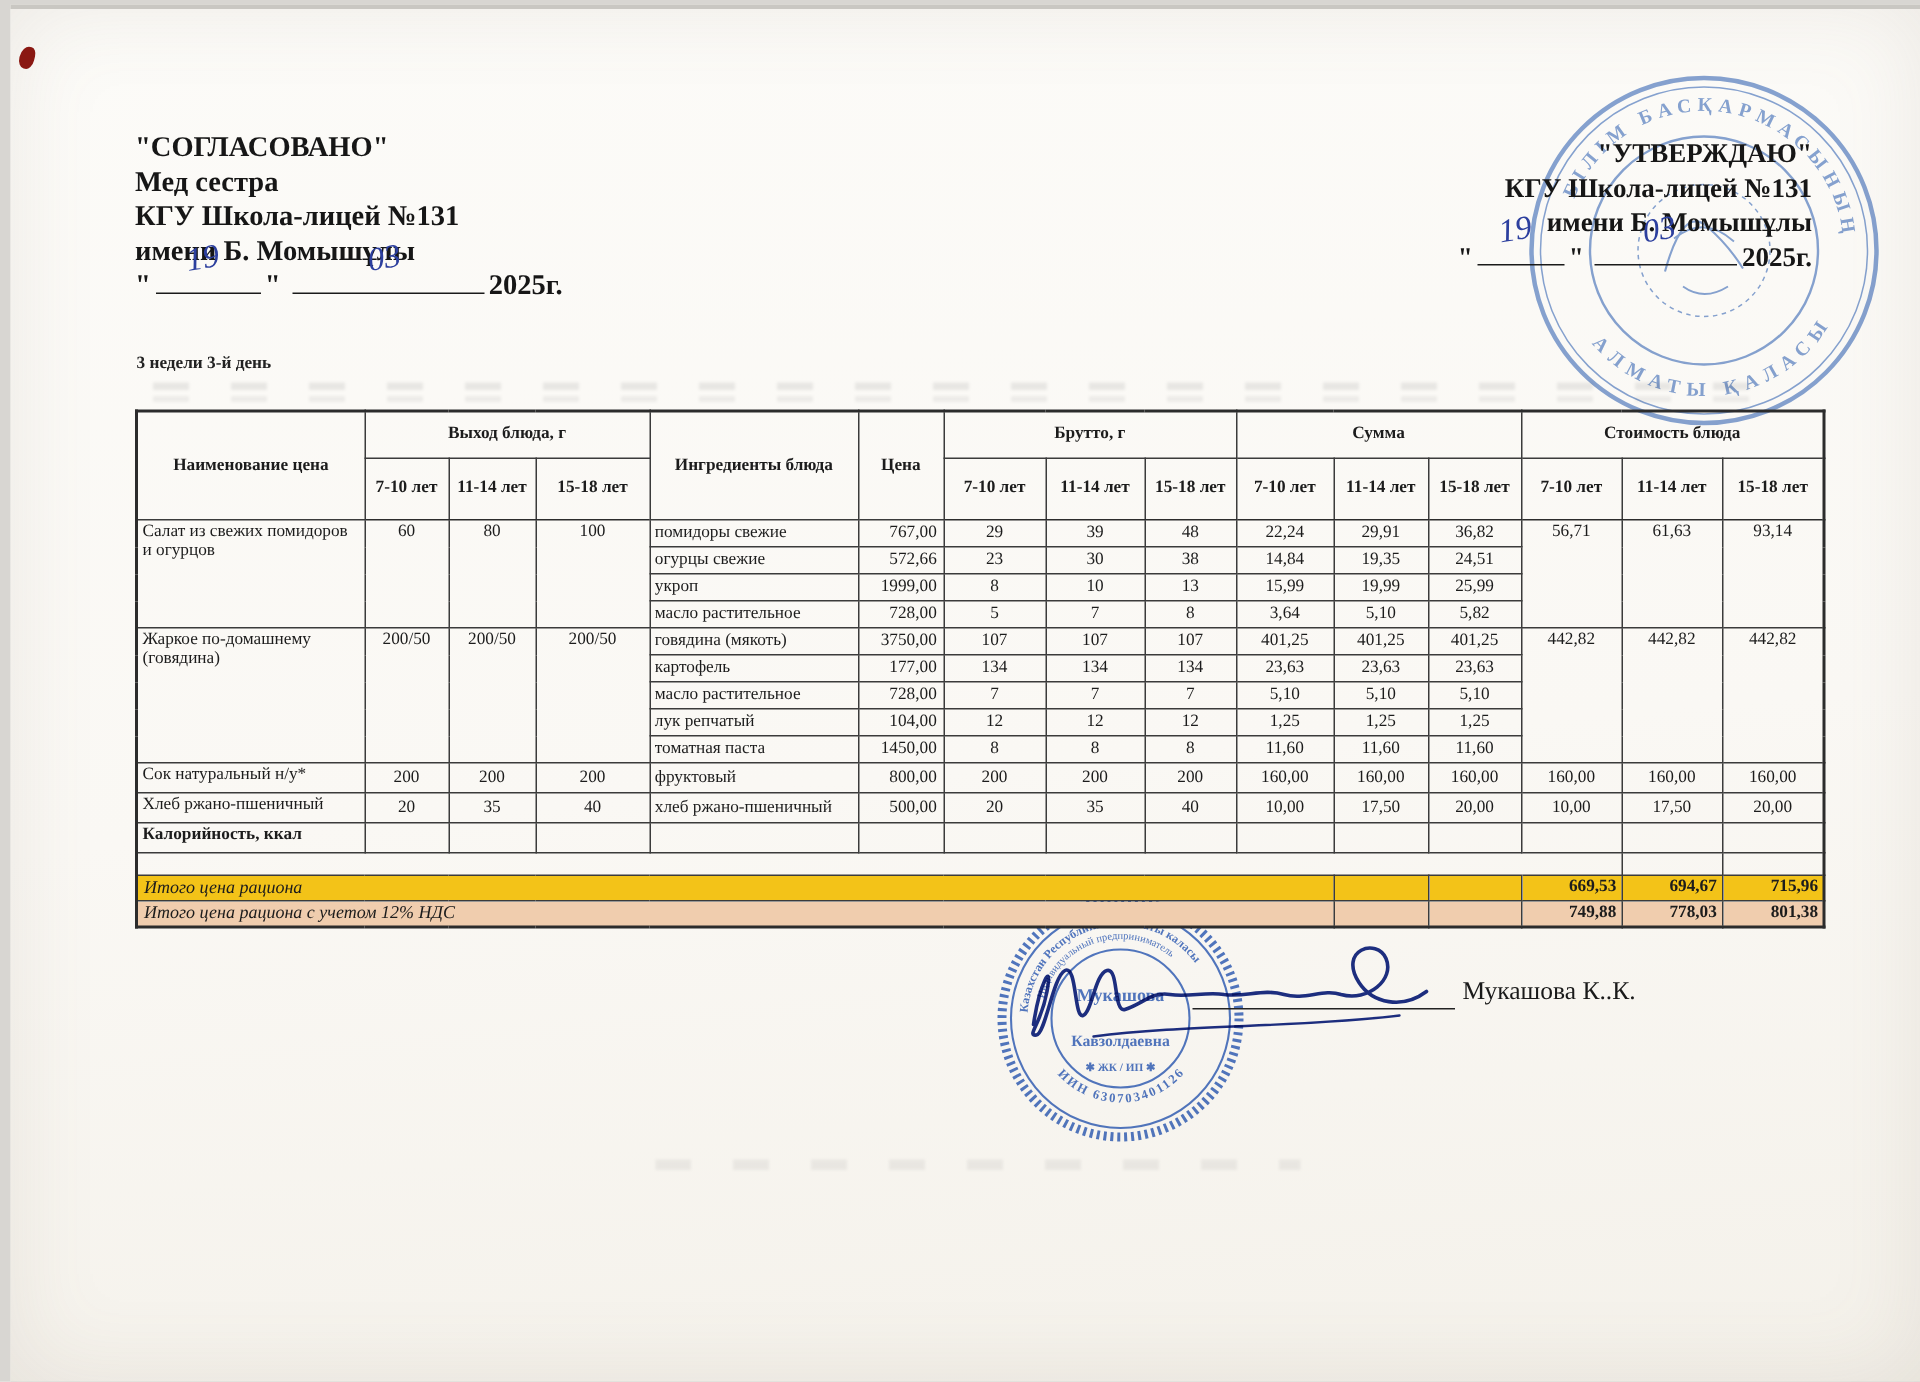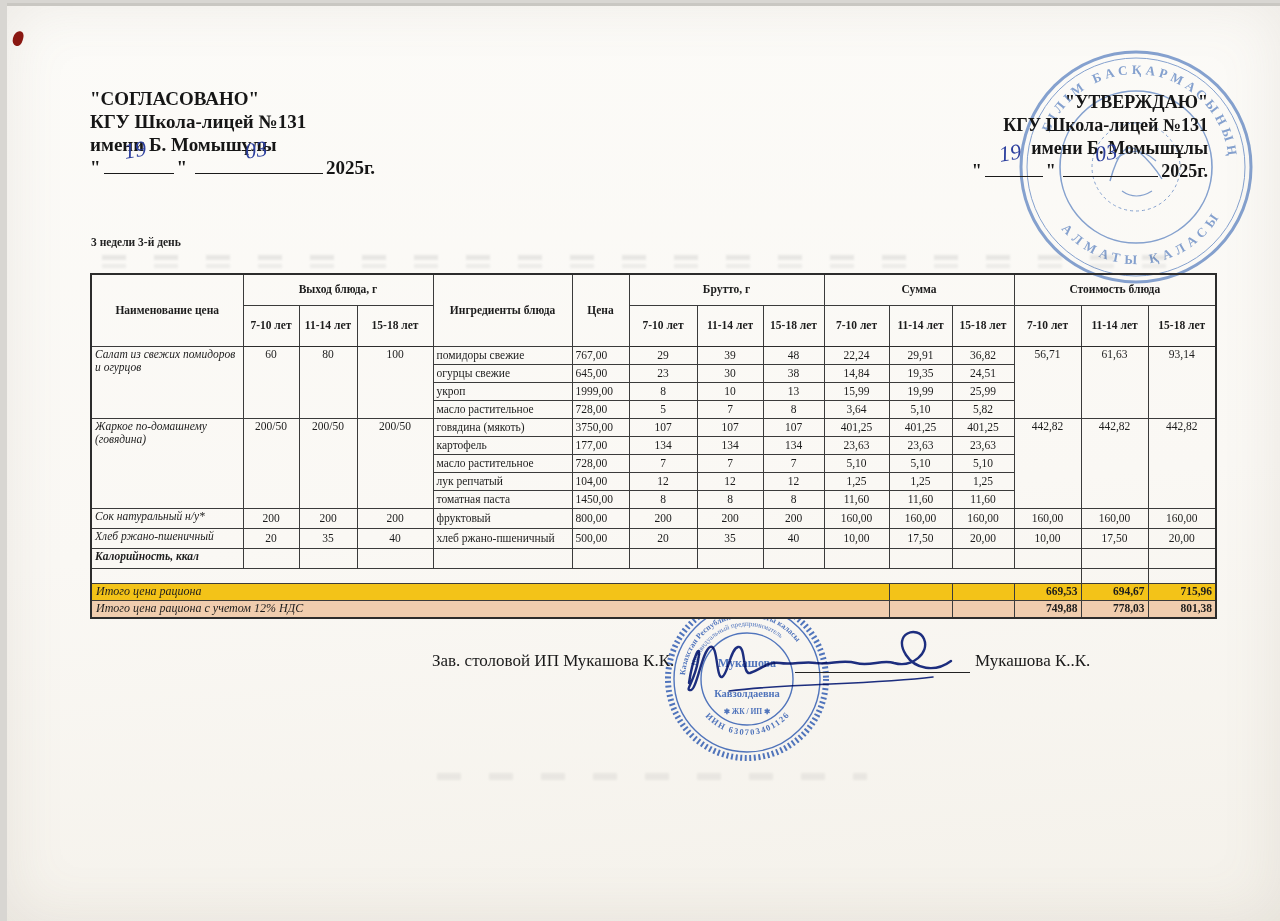--- a/index.html
+++ b/index.html
@@ -28,23 +28,23 @@
   
   .menu-table{position:absolute;left:83px;top:270px;z-index:3;
               border-collapse:collapse;table-layout:fixed;width:1125px;
               font-family:"Liberation Serif",serif;font-size:11.5px;color:#1c1c1c;}
   .menu-table{border:2px solid #2c2c2c;}
   .menu-table th,.menu-table td{border:1px solid #3b3b3b;padding:0 3px;height:17px;
               line-height:1.15;overflow:hidden;background-clip:padding-box;}
   .menu-table thead th{font-weight:bold;text-align:center;vertical-align:middle;font-size:11.5px;}
   .menu-table thead tr.h1 th{height:30px;margin-top:10px;}
   .menu-table thead tr.h2 th{height:40px;border-bottom:1.6px solid #2c2c2c;}
-  td.dish{text-align:left;vertical-align:top;padding:1px 3px;font-style:italic;}
+  td.dish{text-align:left;vertical-align:top;padding:1px 3px;}
   td.ing{text-align:left;}
-  td.price{padding-right:4px;}
+  td.price{text-align:right;padding-right:4px;}
   td.num{text-align:center;}
   td.topv{text-align:center;vertical-align:top;padding-top:1px;}
   tr.g > td{border-top:1.8px solid #2c2c2c;}
   td.kcal{font-weight:bold;}
   tr.spacer td{height:14px;border-top:1.6px solid #2c2c2c;border-left:1px solid transparent;border-right:1px solid transparent;}
   tr.spacer td.spv{border-left:1.5px solid #3b3b3b;border-right:1.5px solid #3b3b3b;}
   tr.total td{border-top:1.6px solid #2c2c2c;height:16px;}
   tr.total .lbl{font-style:italic;font-weight:normal;font-size:12px;text-align:left;padding-left:4px;}
   tr.total .val{text-align:right;font-weight:bold;padding-right:3px;}
   tr.ty td{background:#f3c318;}
@@ -60,20 +60,21 @@
 
 <div class="paper">
   <div class="edge-top"></div>
   <div class="red-mark"></div>
   <div class="ghost" style="left:95px;top:252px;width:1080px;height:5px;"></div>
   <div class="ghost" style="left:95px;top:261px;width:1080px;height:4px;opacity:.1;"></div>
   <div class="ghost" style="left:430px;top:770px;width:430px;height:7px;opacity:.1;"></div>
 
   <div class="approve approve-left">
     <div class="ln">"СОГЛАСОВАНО"</div>
+    <div class="ln">Мед сестра</div>
     <div class="ln">КГУ Школа-лицей №131</div>
     <div class="ln">имени Б. Момышұлы</div>
     <div class="ln">
       <span>"</span><span class="uline" style="width:70px;"><span class="hand" style="left:20px;top:-20px;">19</span></span><span>"</span>
       <span class="uline" style="width:128px;"><span class="hand" style="left:50px;top:-20px;">03</span></span><span>2025г.</span>
     </div>
   </div>
 
   <div class="approve approve-right">
     <div class="ln">"УТВЕРЖДАЮ"</div>
@@ -165,21 +166,21 @@
         <td class="num">48</td>
         <td class="num">22,24</td>
         <td class="num">29,91</td>
         <td class="num">36,82</td>
         <td class="topv" rowspan="4">56,71</td>
         <td class="topv" rowspan="4">61,63</td>
         <td class="topv" rowspan="4">93,14</td>
       </tr>
       <tr>
         <td class="ing">огурцы свежие</td>
-        <td class="price">645,00</td>
+        <td class="price">572,66</td>
         <td class="num">23</td>
         <td class="num">30</td>
         <td class="num">38</td>
         <td class="num">14,84</td>
         <td class="num">19,35</td>
         <td class="num">24,51</td>
       </tr>
       <tr>
         <td class="ing">укроп</td>
         <td class="price">1999,00</td>
@@ -357,20 +358,19 @@
       <textPath href="#barcI" startOffset="8%">Индивидуальный предприниматель</textPath>
     </text>
     <text fill="#3a66c0" font-size="8.5" font-weight="bold" letter-spacing="1.5" font-family="Liberation Serif,serif">
       <textPath href="#barcB" startOffset="23%">ИИН 630703401126</textPath>
     </text>
     <text x="86" y="74" text-anchor="middle" fill="#3a66c0" font-size="12" font-weight="bold" font-family="Liberation Serif,serif">Мукашова</text>
     <text x="86" y="104" text-anchor="middle" fill="#3a66c0" font-size="10.5" font-weight="bold" font-family="Liberation Serif,serif">Кавзолдаевна</text>
     <text x="86" y="121" text-anchor="middle" fill="#3a66c0" font-size="7.5" font-weight="bold" font-family="Liberation Serif,serif">✱ ЖК / ИП ✱</text>
   </svg>
 
-  <div class="footer-line">Зав. столовой ИП Мукашова К.К.</div>
   <div class="footer-uline"></div>
   <svg class="sig-svg" style="left:664px;top:608px;" width="300" height="95" viewBox="0 0 300 95">
     <path d="M18,72 C22,45 31,28 27,50 C23,72 13,80 20,79 C26,78 31,40 39,36 C47,32 45,68 51,66 C57,64 59,38 67,36 C75,34 71,64 79,62 C91,58 97,50 109,52 C121,54 133,50 145,52 C159,54 171,48 185,52 C199,56 211,48 223,52 C241,57 259,42 253,28 C247,14 221,22 235,44 C244,58 264,62 280,50" fill="none" stroke="#1d2f86" stroke-width="2.4" stroke-linecap="round"></path>
     <path d="M58,80 C118,72 198,74 262,66" fill="none" stroke="#1d2f86" stroke-width="1.6" stroke-linecap="round"></path>
   </svg>
   <div class="footer-right">Мукашова К..К.</div>
 </div>
 
 </body></html>

